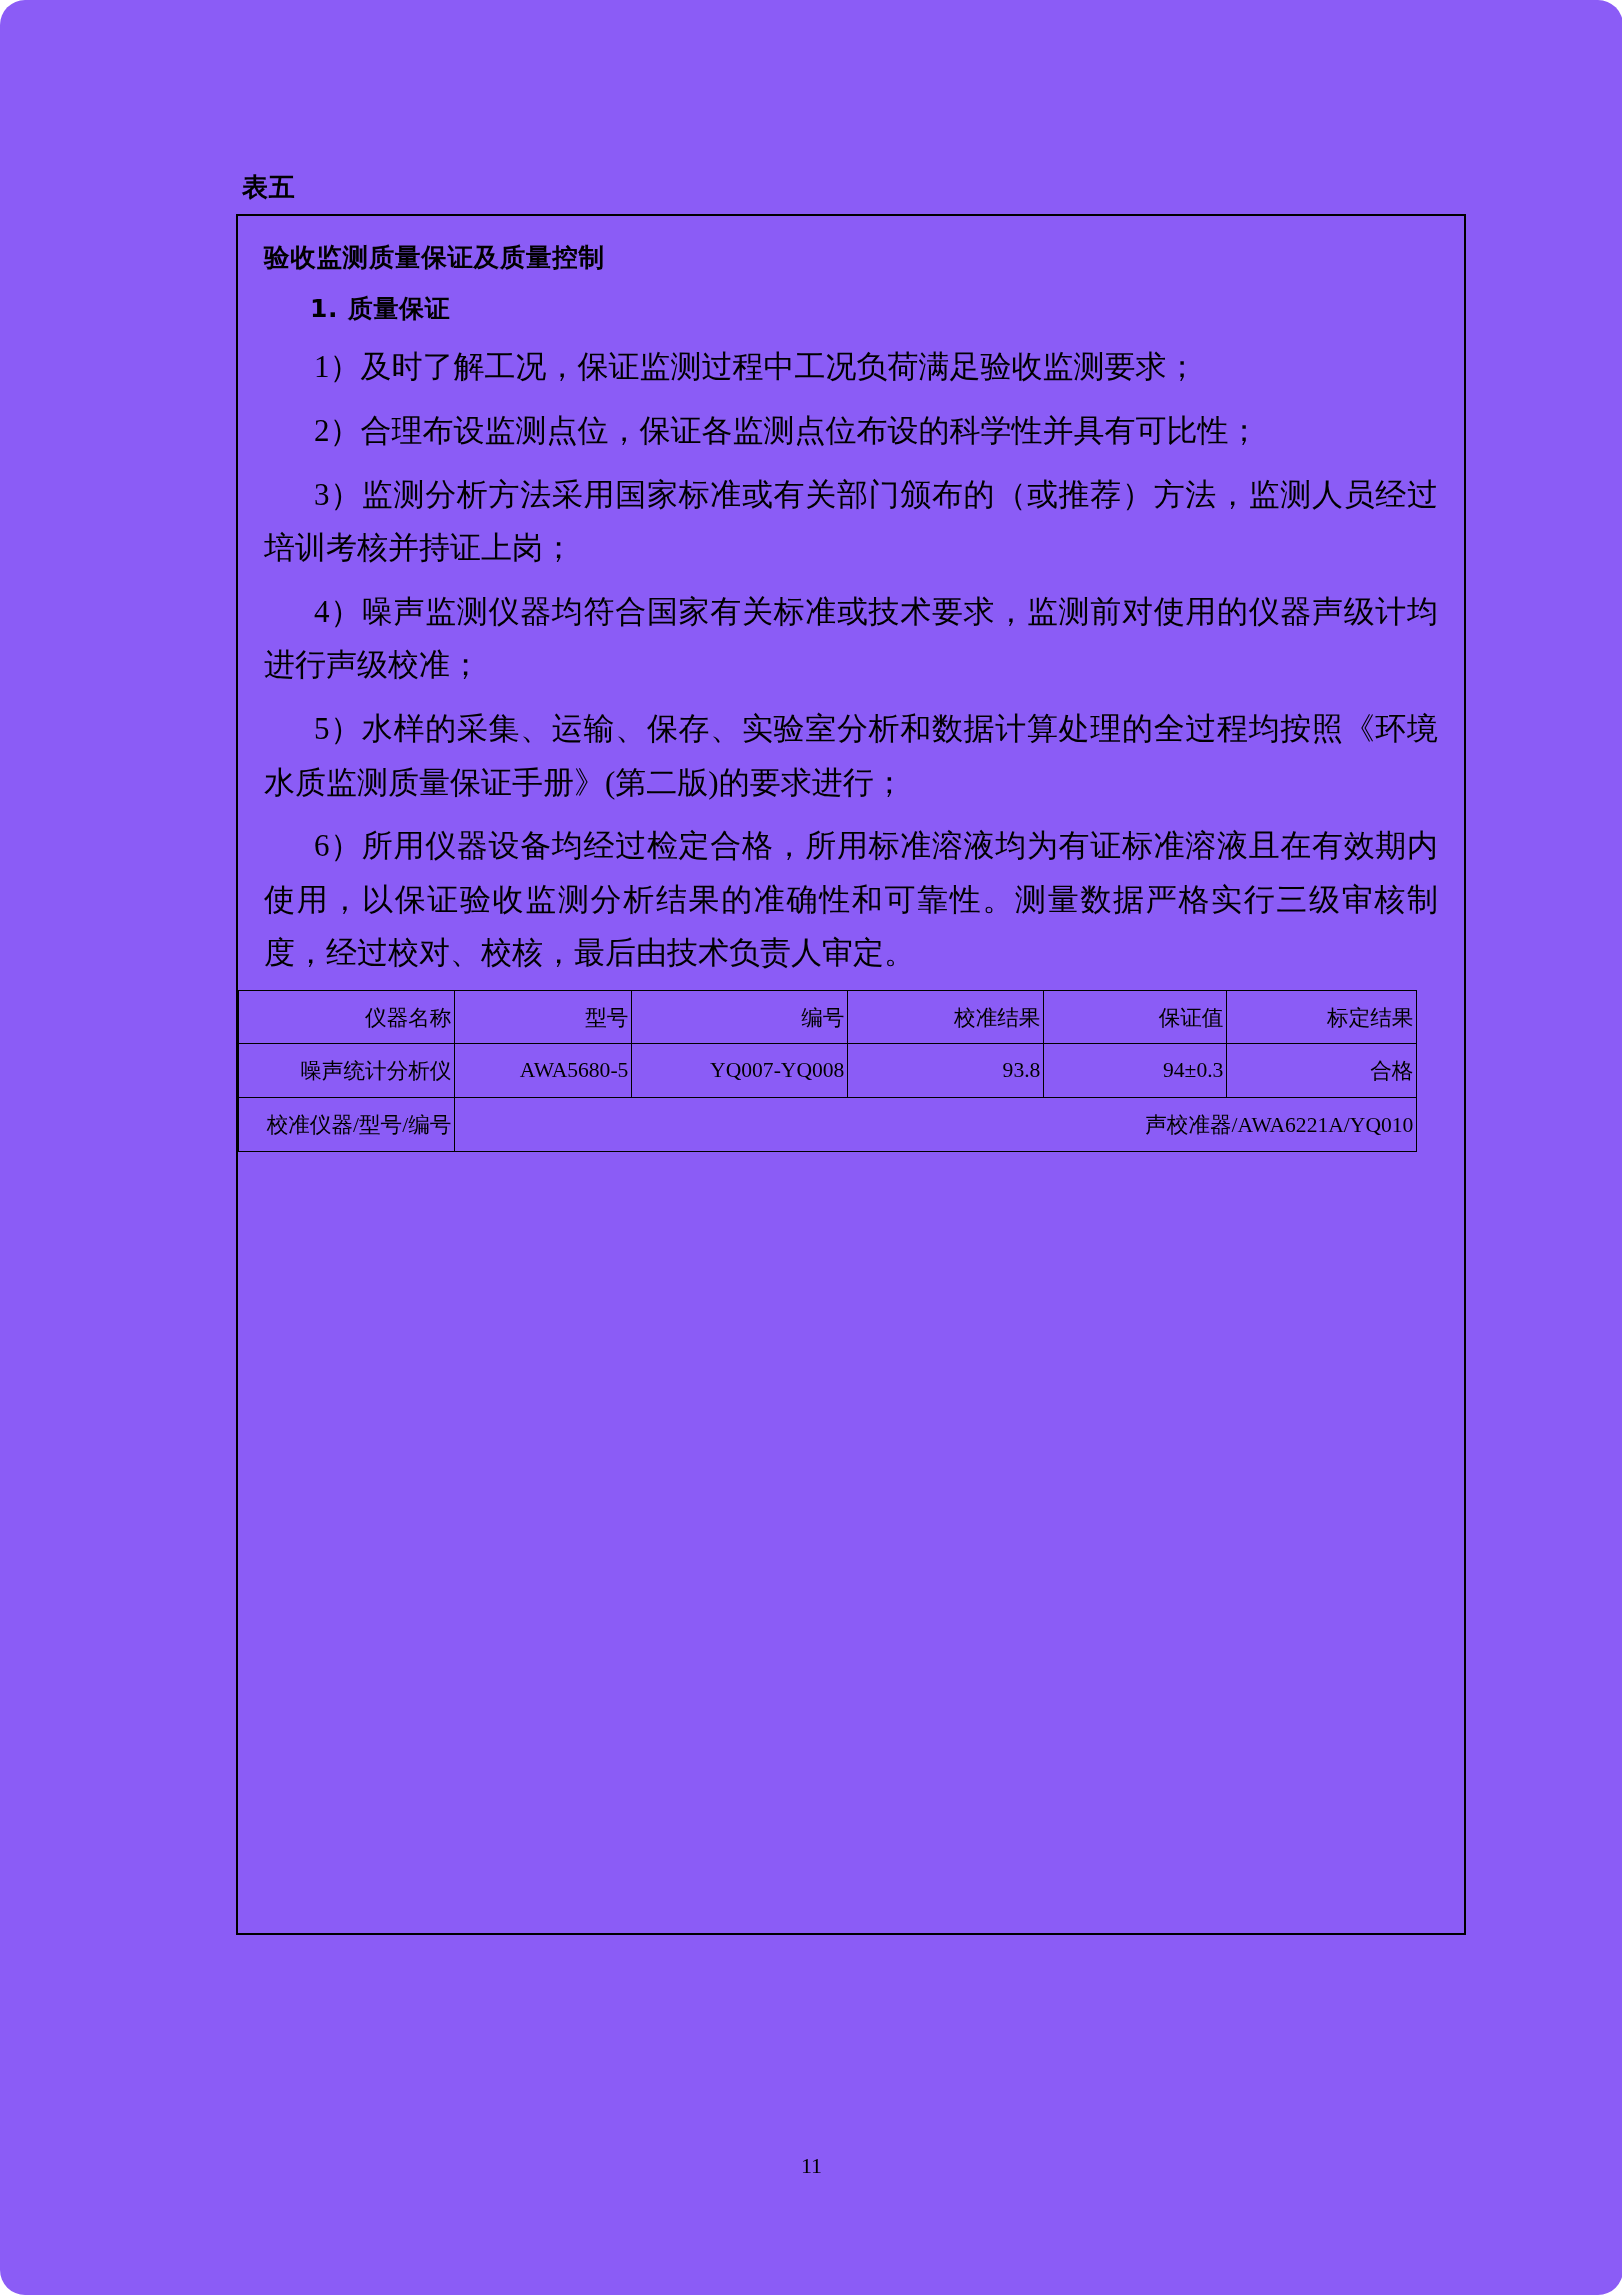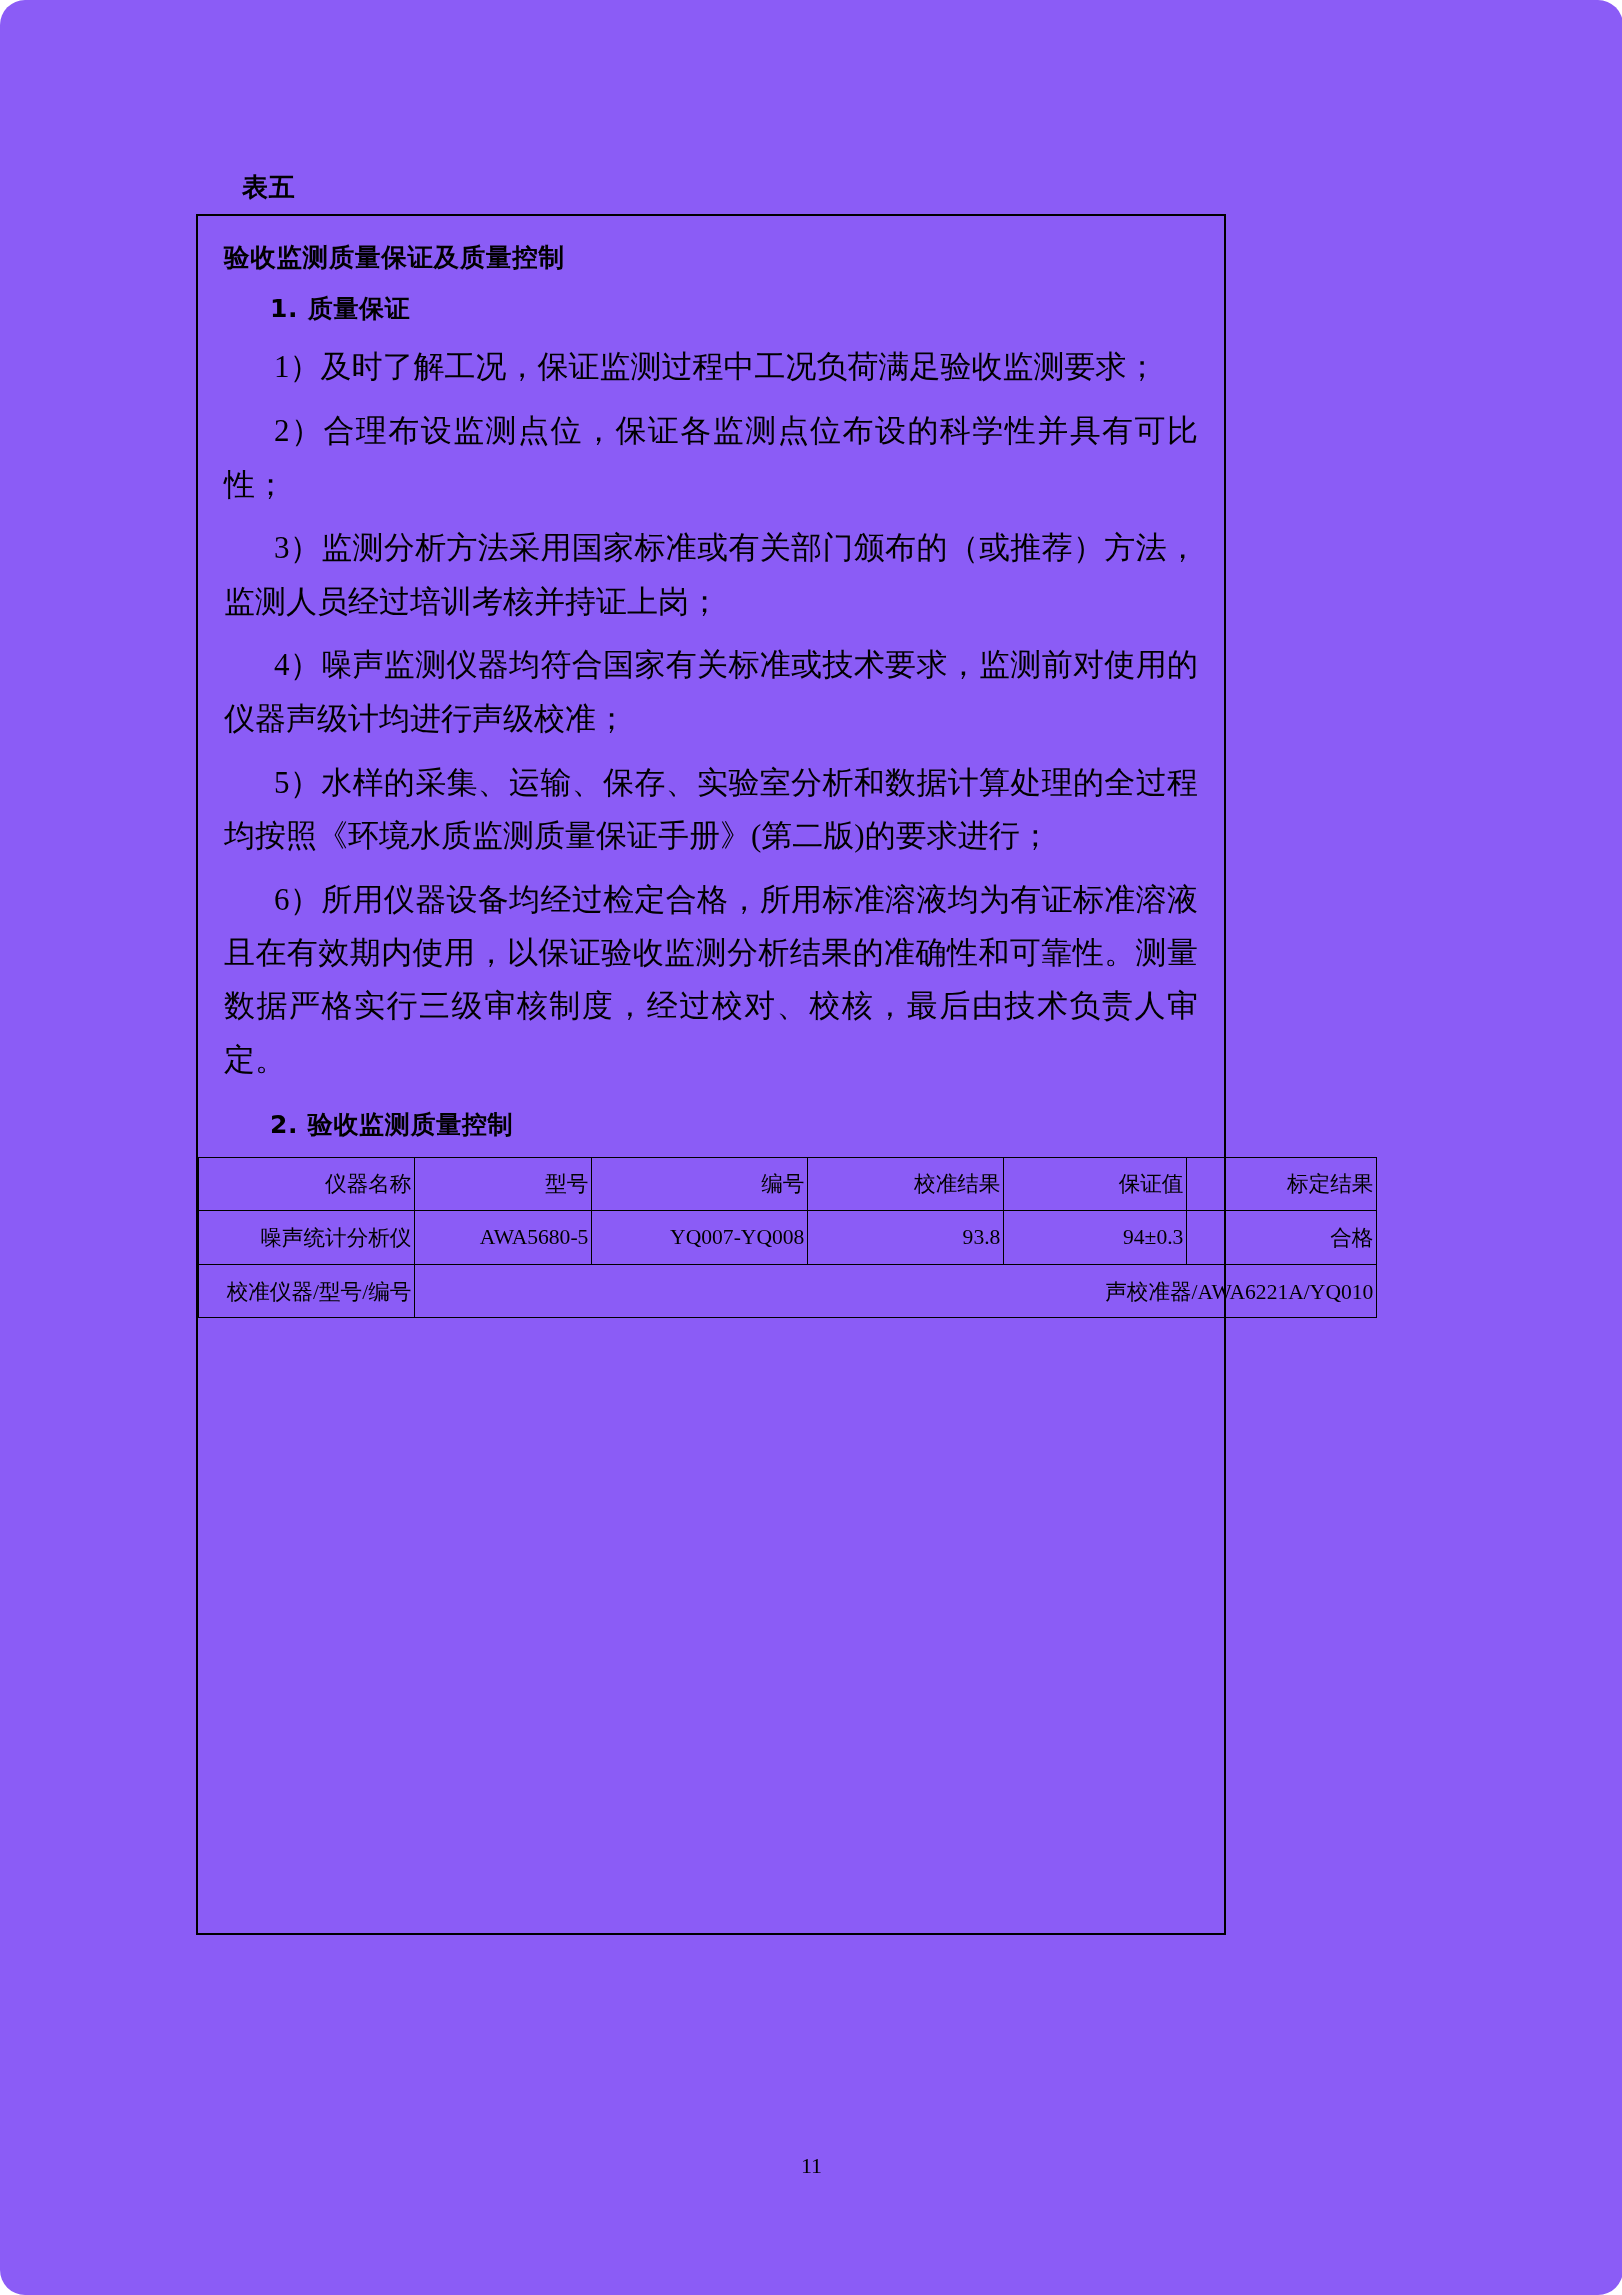--- a/index.html
+++ b/index.html
@@ -26,25 +26,26 @@
   .table-label {
     font-family: "DejaVu Sans", "Liberation Sans", sans-serif;
     font-size: 26px;
     font-weight: 700;
     letter-spacing: 0.7px;
     margin-left: 46px;
     margin-bottom: 9.2px;
   }
   .outer-box {
     border: 2px solid #000000;
-    width: 1030px;
+    width: 1230px;
     height: 1721px;
     box-sizing: border-box;
     position: relative;
     padding: 17px 26px 0 26px;
+    margin-left: 40px;
   }
   .sec-title {
     font-family: "DejaVu Sans", "Liberation Sans", sans-serif;
     font-size: 25.5px;
     font-weight: 700;
     letter-spacing: 0.7px;
     margin: 6.5px 0 17px 0;
   }
   .sub-title {
     font-family: "DejaVu Sans", "Liberation Sans", sans-serif;
@@ -112,21 +113,20 @@
 
       <div class="sub-title">1. 质量保证</div>
 
       <p class="para">1）及时了解工况，保证监测过程中工况负荷满足验收监测要求；</p>
       <p class="para">2）合理布设监测点位，保证各监测点位布设的科学性并具有可比性；</p>
       <p class="para">3）监测分析方法采用国家标准或有关部门颁布的（或推荐）方法，监测人员经过培训考核并持证上岗；</p>
       <p class="para">4）噪声监测仪器均符合国家有关标准或技术要求，监测前对使用的仪器声级计均进行声级校准；</p>
       <p class="para">5）水样的采集、运输、保存、实验室分析和数据计算处理的全过程均按照《环境水质监测质量保证手册》(第二版)的要求进行；</p>
       <p class="para">6）所用仪器设备均经过检定合格，所用标准溶液均为有证标准溶液且在有效期内使用，以保证验收监测分析结果的准确性和可靠性。测量数据严格实行三级审核制度，经过校对、校核，最后由技术负责人审定。</p>
 
-      <div class="sub-title" style="margin-top:22px;">2. 验收监测质量控制</div>
 
 
       <table class="data">
         <colgroup>
           <col style="width:216px">
           <col style="width:177px">
           <col style="width:216px">
           <col style="width:196px">
           <col style="width:183px">
           <col style="width:190px">

